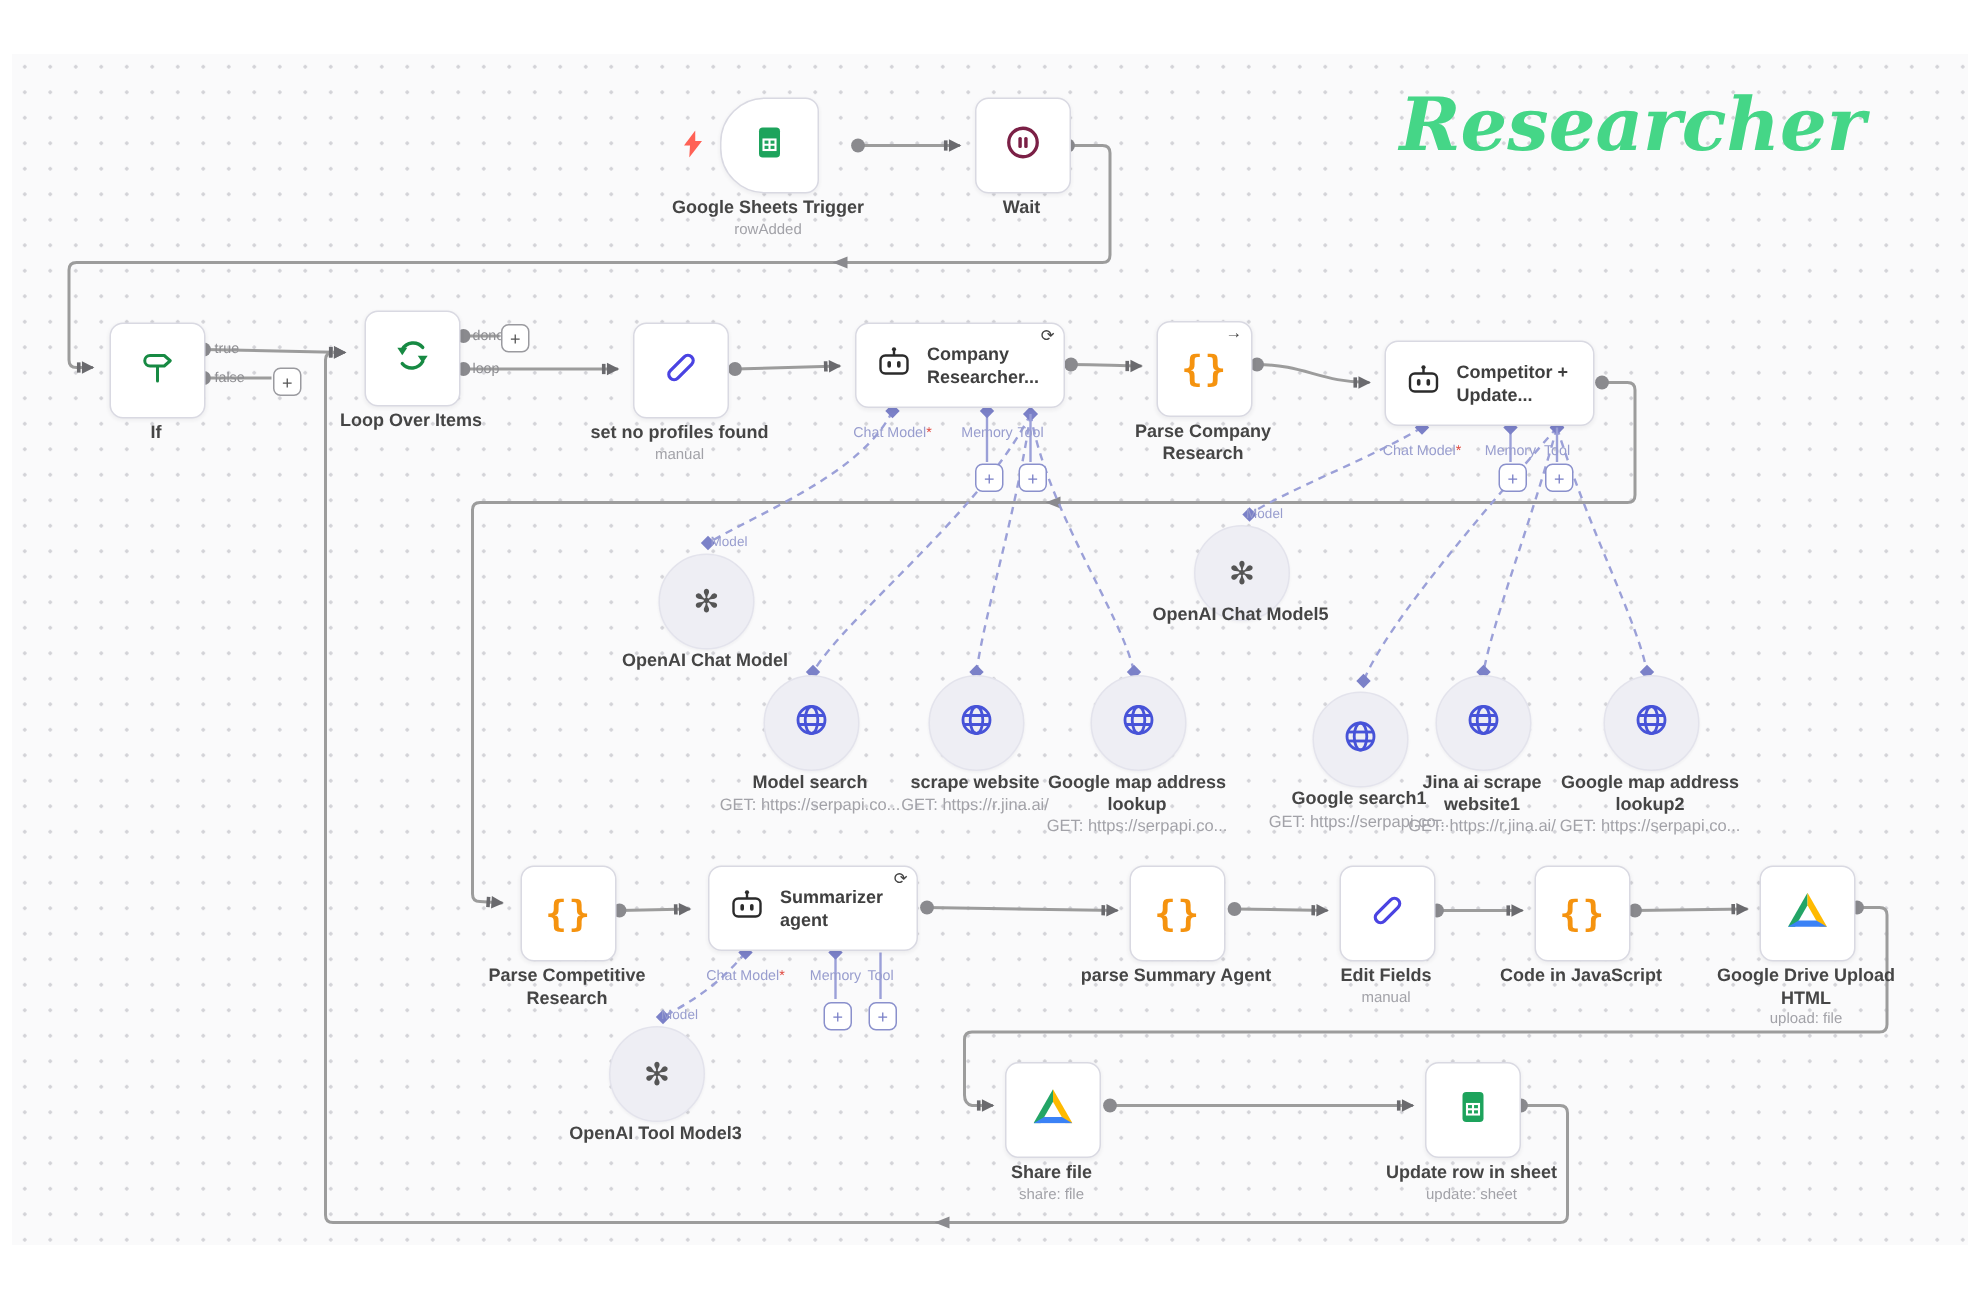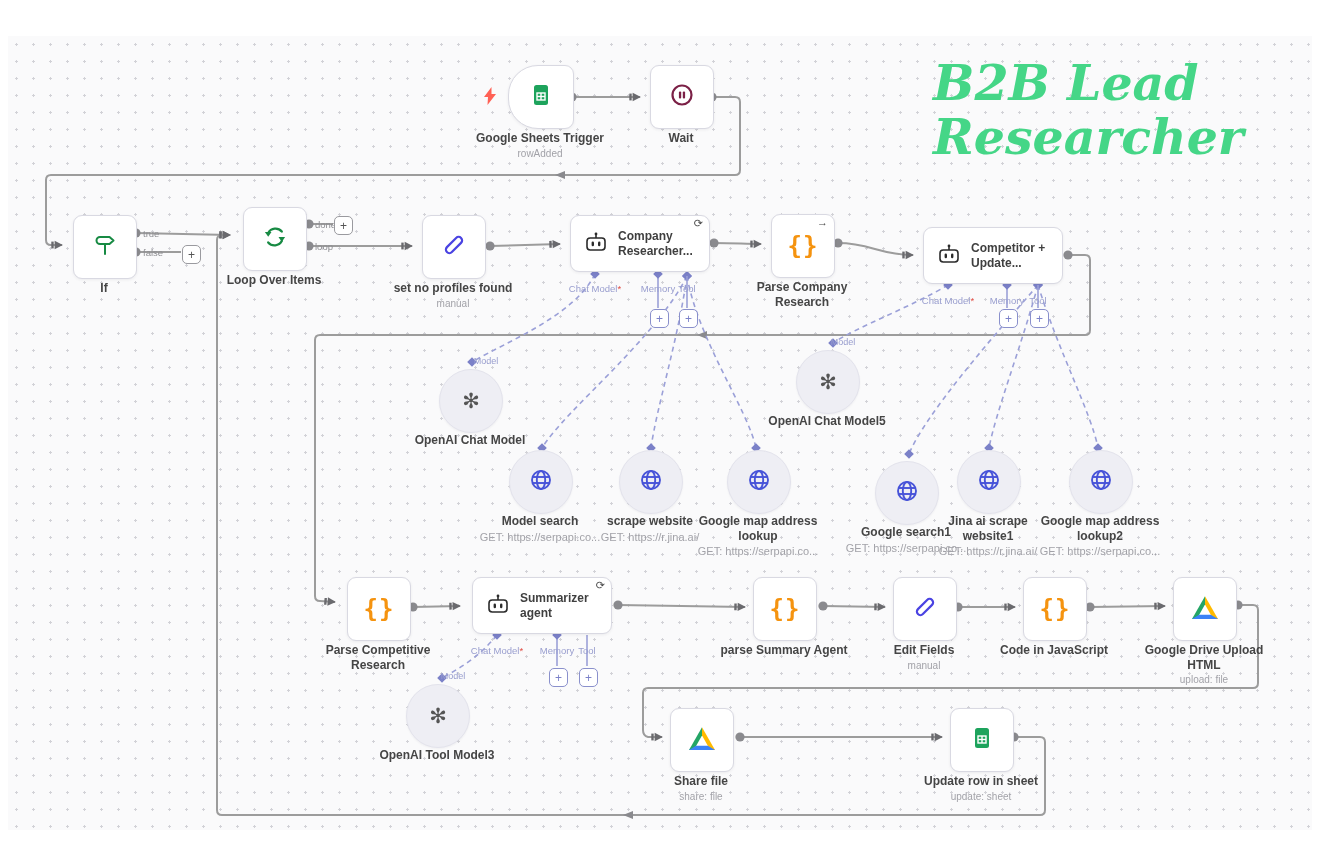--- a/index.html
+++ b/index.html
@@ -94,25 +94,24 @@
     <path marker-start="url(#dia)" d="M658,274 V308"></path>
     <path d="M687,276 V308"></path>
     <path marker-start="url(#dia)" d="M1007,285 V308"></path>
     <path d="M1038,285 V308"></path>
     <path marker-start="url(#dia)" d="M557,635 V666"></path>
     <path d="M587,635 V666"></path>
   </g>
 </svg>
 
 <div class="title">
-  <div>B2B Lead</div>
   <div>Researcher</div>
 </div>
 
-<div class="nd" style="left:508px;top:65px">
+<div class="nd" style="left:480px;top:65px">
   <span class="bolt">
     <svg width="14" height="18" viewBox="0 0 14 18">
         <path d="M8.5,0 L1,10 h4 L4.5,18 L13,7 h-4.5 Z" fill="#ff6155"></path>
       </svg></span>
   <div class="box trig">
       <span>
     <svg width="24" height="24" viewBox="0 0 24 24">
           <rect x="5" y="2" width="14" height="20" rx="2.5" fill="#1da35c"></rect>
           <rect x="8" y="10" width="8" height="7" fill="none" stroke="#fff" stroke-width="1.4"></rect>
           <line x1="8" y1="13.5" x2="16" y2="13.5" stroke="#fff" stroke-width="1.4"></line>
@@ -256,21 +255,21 @@
     </div>
   <div class="lab" style="top:64px">
       <span class="t">OpenAI Chat Model</span>
     </div>
 </div>
 <div class="cnd" style="left:796px;top:350px">
   <span class="mport">Model</span>
   <div class="circ">
       <span class="oai">✻</span>
     </div>
-  <div class="lab" style="top:64px">
+  <div class="lab" style="top:52px">
       <span class="t">OpenAI Chat Model5</span>
     </div>
 </div>
 <div class="cnd" style="left:406px;top:684px">
   <span class="mport">Model</span>
   <div class="circ">
       <span class="oai">✻</span>
     </div>
   <div class="lab" style="top:64px">
       <span class="t">OpenAI Tool Model3</span>

